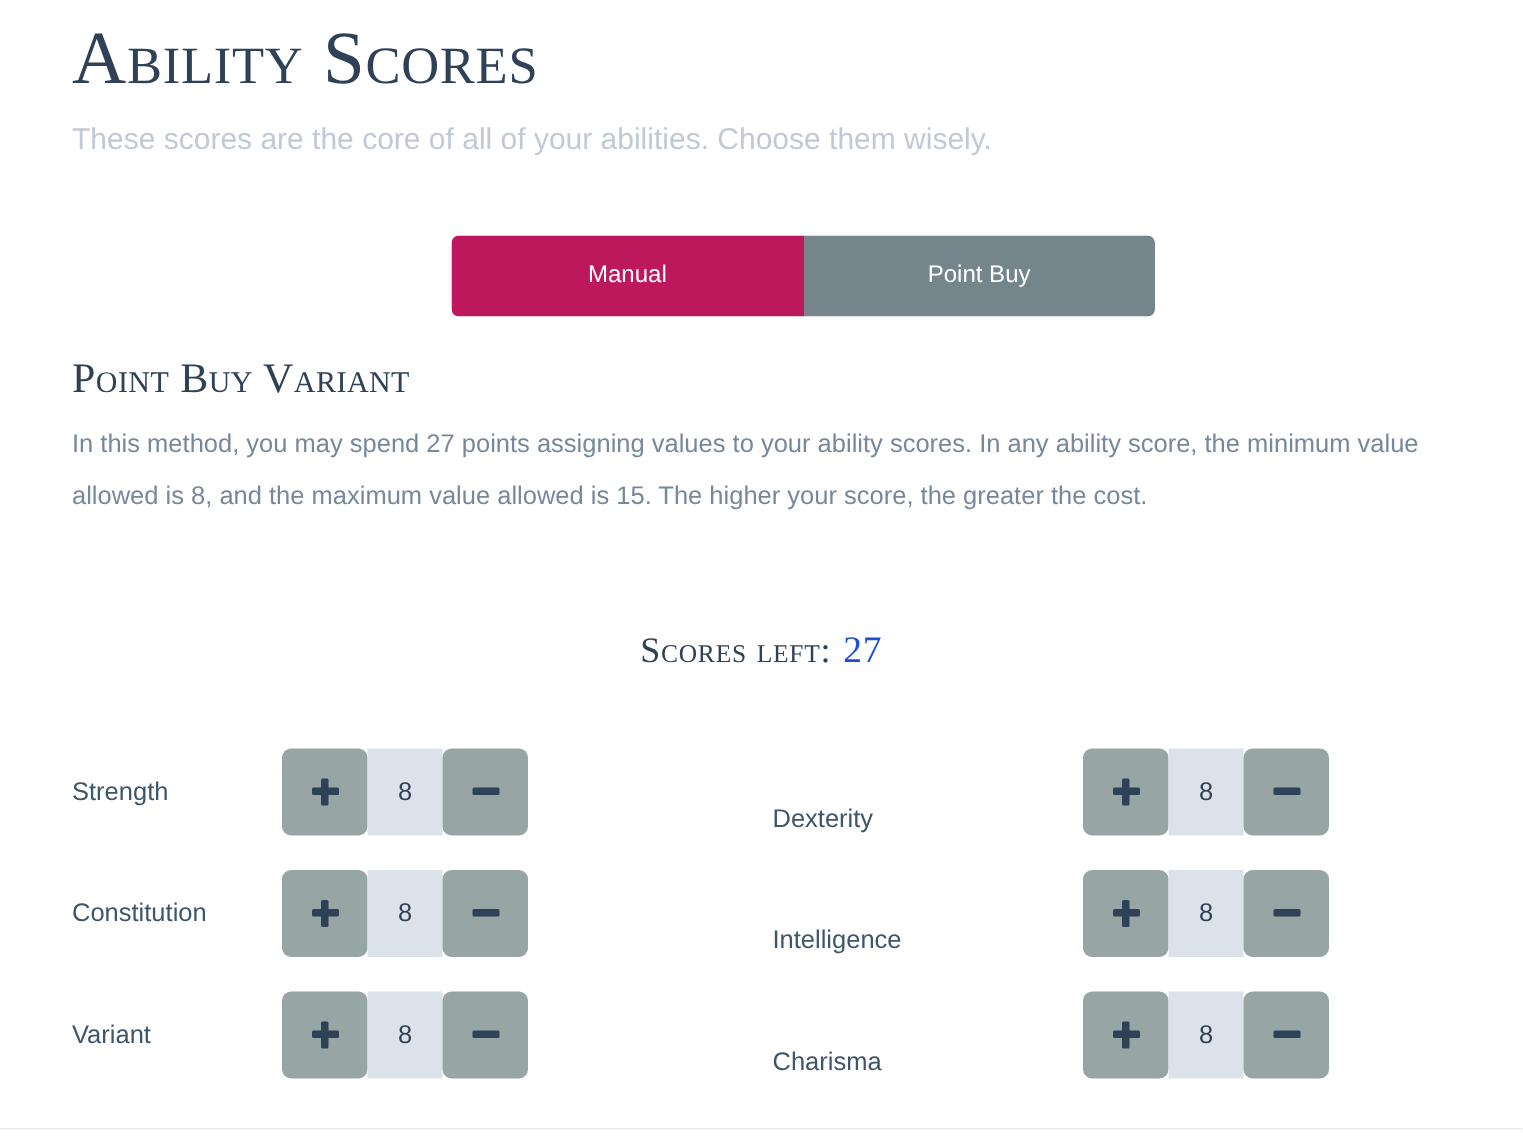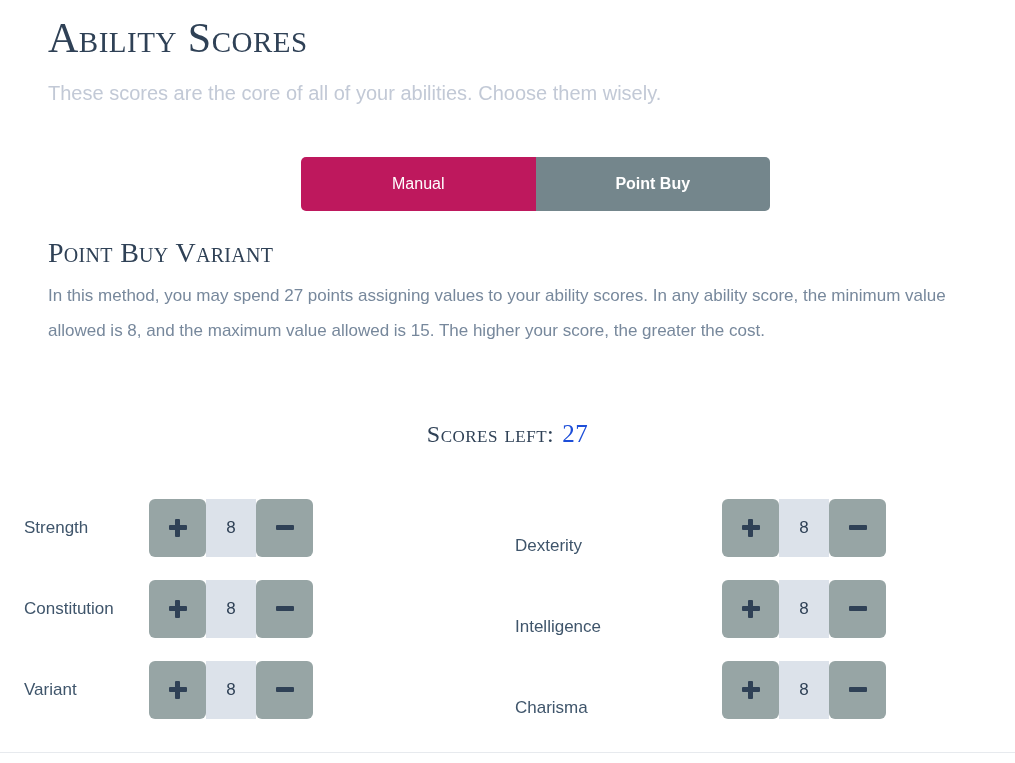--- a/index.html
+++ b/index.html
@@ -22,21 +22,21 @@
     box-sizing: border-box;
   }
 
   
   .page-title {
     position: absolute;
     left: 48px;
     top: 14px;
     font-family: "Liberation Serif", serif;
     font-variant: small-caps;
-    font-size: 42px;
+    font-size: 50px;
     line-height: 48px;
     letter-spacing: 0.5px;
     color: #2f4156;
     white-space: nowrap;
   }
 
   .page-subtitle {
     position: absolute;
     left: 48px;
     top: 74px;
@@ -63,21 +63,21 @@
     align-items: center;
     justify-content: center;
     font-size: 16px;
     color: #ffffff;
     cursor: pointer;
     user-select: none;
     border: none;
     font-family: "Liberation Sans", sans-serif;
   }
   .tab.inactive { background: #be185d; }
-  .tab.active   { background: #74868c; font-weight: bold; }
+  .tab.active   { background: #74868c; }
 
   
   .section-title {
     position: absolute;
     left: 48px;
     top: 236px;
     font-family: "Liberation Serif", serif;
     font-variant: small-caps;
     font-size: 28px;
     line-height: 34px;
@@ -131,22 +131,22 @@
   .ability-cell {
     display: flex;
     align-items: center;
   }
   .ability-cell.left  { width: 507px; }
   .ability-cell.right { width: 508px; }
 
   .ability-label {
     font-size: 17px;
     color: #3f556b;
-    padding-left: 24px;
-    width: 149px;
+    padding-left: 48px;
+    width: 188px;
     box-sizing: border-box;
     white-space: nowrap;
   }
   .ability-cell.right .ability-label {
     padding-left: 8px;
     width: 215px;
     margin-top: 36px;
   }
 
   

